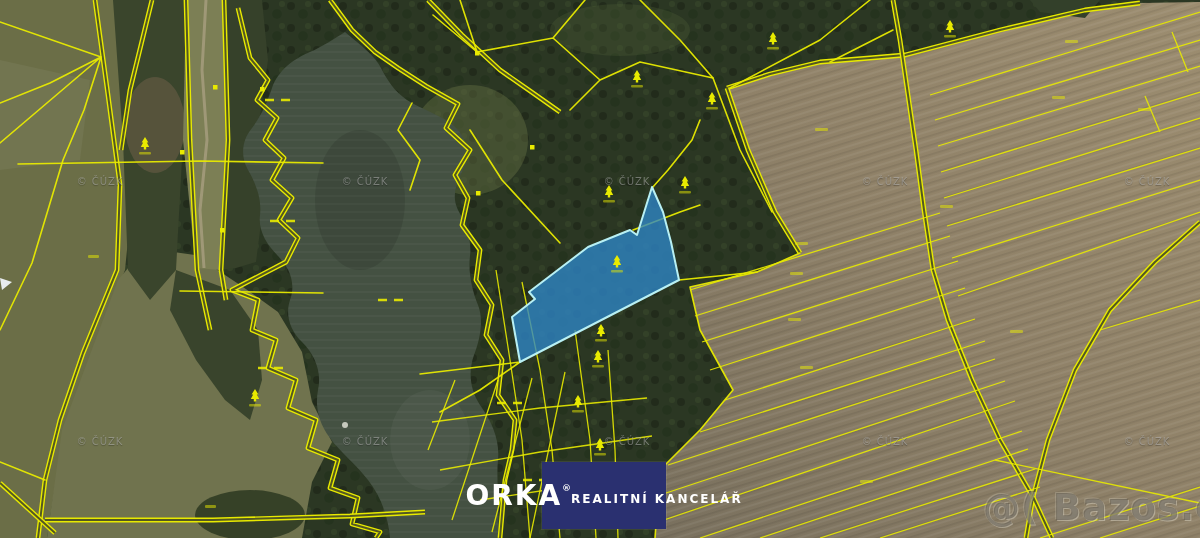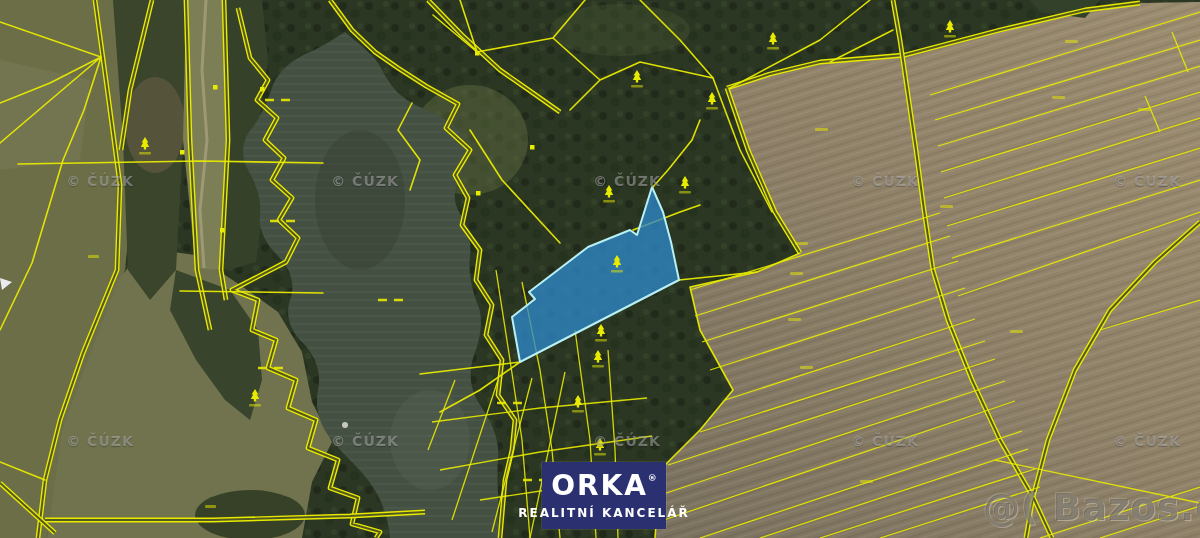--- a/index.html
+++ b/index.html
@@ -8,26 +8,26 @@
   #stage svg{position:absolute;left:0;top:0;}
   .y1{fill:none;stroke:var(--parcel_line);stroke-width:1.6;stroke-linecap:round;stroke-linejoin:round;opacity:.95}
   .ythin{fill:none;stroke:var(--parcel_line);stroke-width:1.3;stroke-linejoin:round;opacity:.9}
   .y2{fill:none;stroke:var(--parcel_line);stroke-width:4.8;stroke-linejoin:round}
   .ycut{fill:none;stroke:rgba(58,62,40,.85);stroke-width:2;stroke-linejoin:round}
   .dash{fill:none;stroke:var(--parcel_line);stroke-width:2.4;opacity:.9}
   .smudge{fill:var(--parcel_line);opacity:.5}
   .tree{fill:var(--parcel_line)}
   .bld{fill:var(--parcel_line)}
   .wm-cuzk{position:absolute;transform:translate(-50%,-50%);color:var(--watermark_gray);
-           font-size:14px;font-weight:bold;letter-spacing:1px;white-space:nowrap;
+           font-size:10px;font-weight:normal;letter-spacing:1px;white-space:nowrap;
            text-shadow:0 1px 1px rgba(0,0,0,.25);}
   .bazos{position:absolute;color:var(--bazos_gray);font-size:37px;font-weight:bold;
          letter-spacing:1px;white-space:nowrap;
          text-shadow:1px 1px 0 rgba(225,220,205,.45), -1px -1px 0 rgba(225,220,205,.25);}
-  .orka{position:absolute;background:var(--logo_navy);display:flex;flex-direction:column;
+  .orka{position:absolute;background:var(--logo_navy);display:flex;
         align-items:center;justify-content:center;box-shadow:0 0 0 1px rgba(255,255,255,.08);}
   .orka .brand{color:#fff;font-weight:800;font-size:28px;letter-spacing:2px;line-height:1;}
   .orka .brand sup{font-size:9px;vertical-align:14px;letter-spacing:0;}
   .orka .sub{color:#fff;font-weight:bold;font-size:12px;letter-spacing:2px;margin-top:6px;white-space:nowrap;}
 </style>
 </head>
 <body>
 
 <div id="stage">
 

